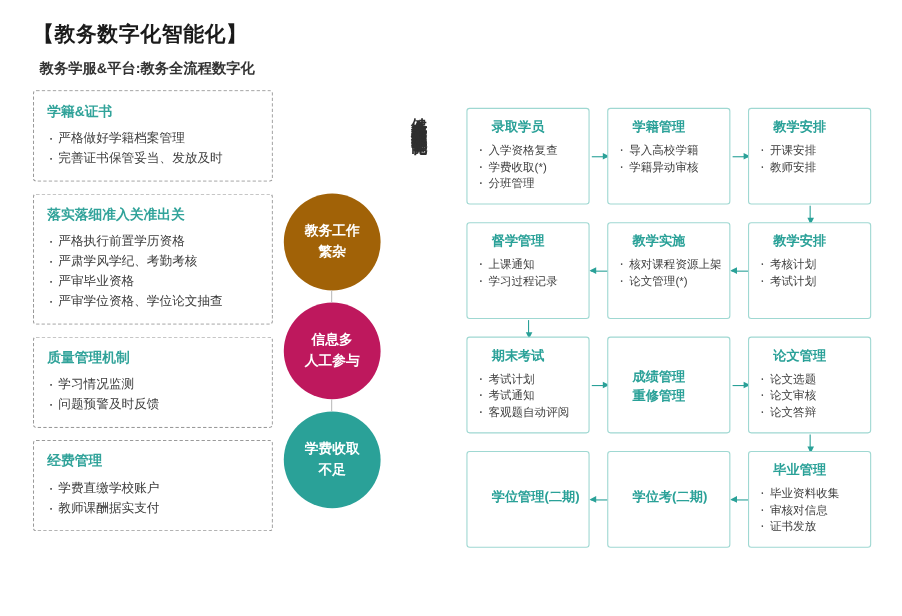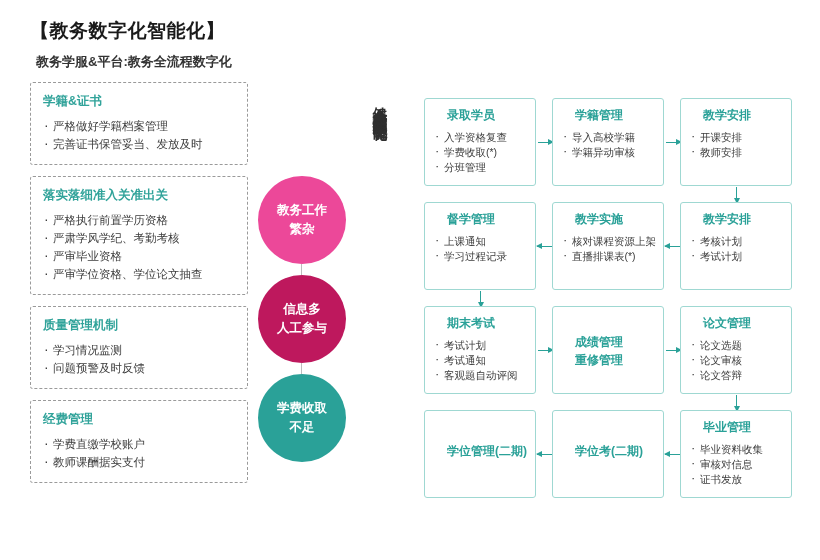--- a/index.html
+++ b/index.html
@@ -86,21 +86,21 @@
   .circles {
     position: absolute;
     left: 258px;
     top: 176px;
     width: 96px;
   }
   .circle {
     width: 88px;
     height: 88px;
     border-radius: 50%;
-    background: #ec4899;
+    background: #a16207;
     color: #ffffff;
     display: flex;
     flex-direction: column;
     align-items: center;
     justify-content: center;
     font-size: 12.5px;
     font-weight: bold;
     line-height: 19px;
     margin-bottom: 11px;
     text-align: center;
@@ -323,21 +323,21 @@
         <li>上课通知</li>
         <li>学习过程记录</li>
       </ul>
       <div class="arrow vert" style="left:55px;top:88px;"></div>
     </div>
 
     <div class="node">
       <div class="n-title">教学实施</div>
       <ul>
         <li>核对课程资源上架</li>
-        <li>直播排课表(*)</li>
+        <li>论文管理(*)</li>
       </ul>
       <div class="arrow left" style="left:-16px;top:43px;width:15px;"></div>
     </div>
 
     <div class="node">
       <div class="n-title">教学安排</div>
       <ul>
         <li>考核计划</li>
         <li>考试计划</li>
       </ul>

